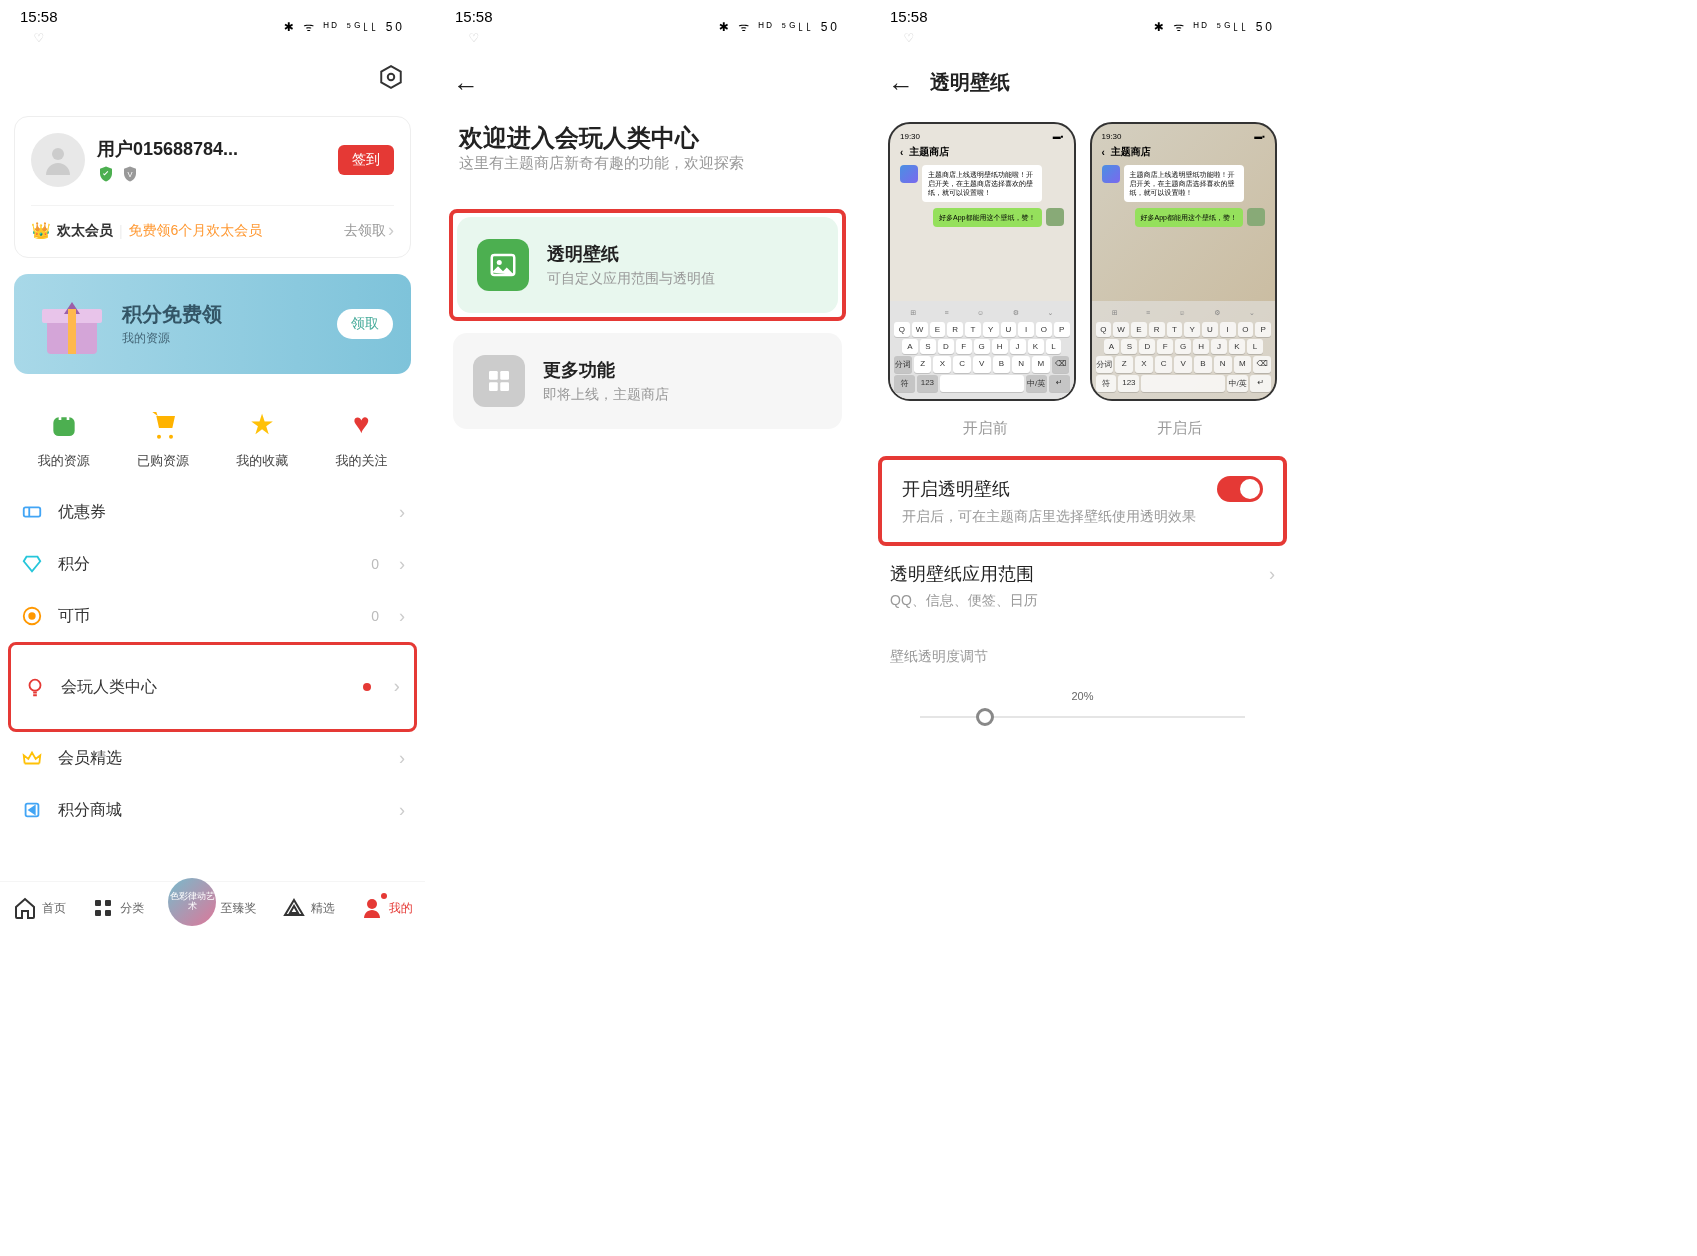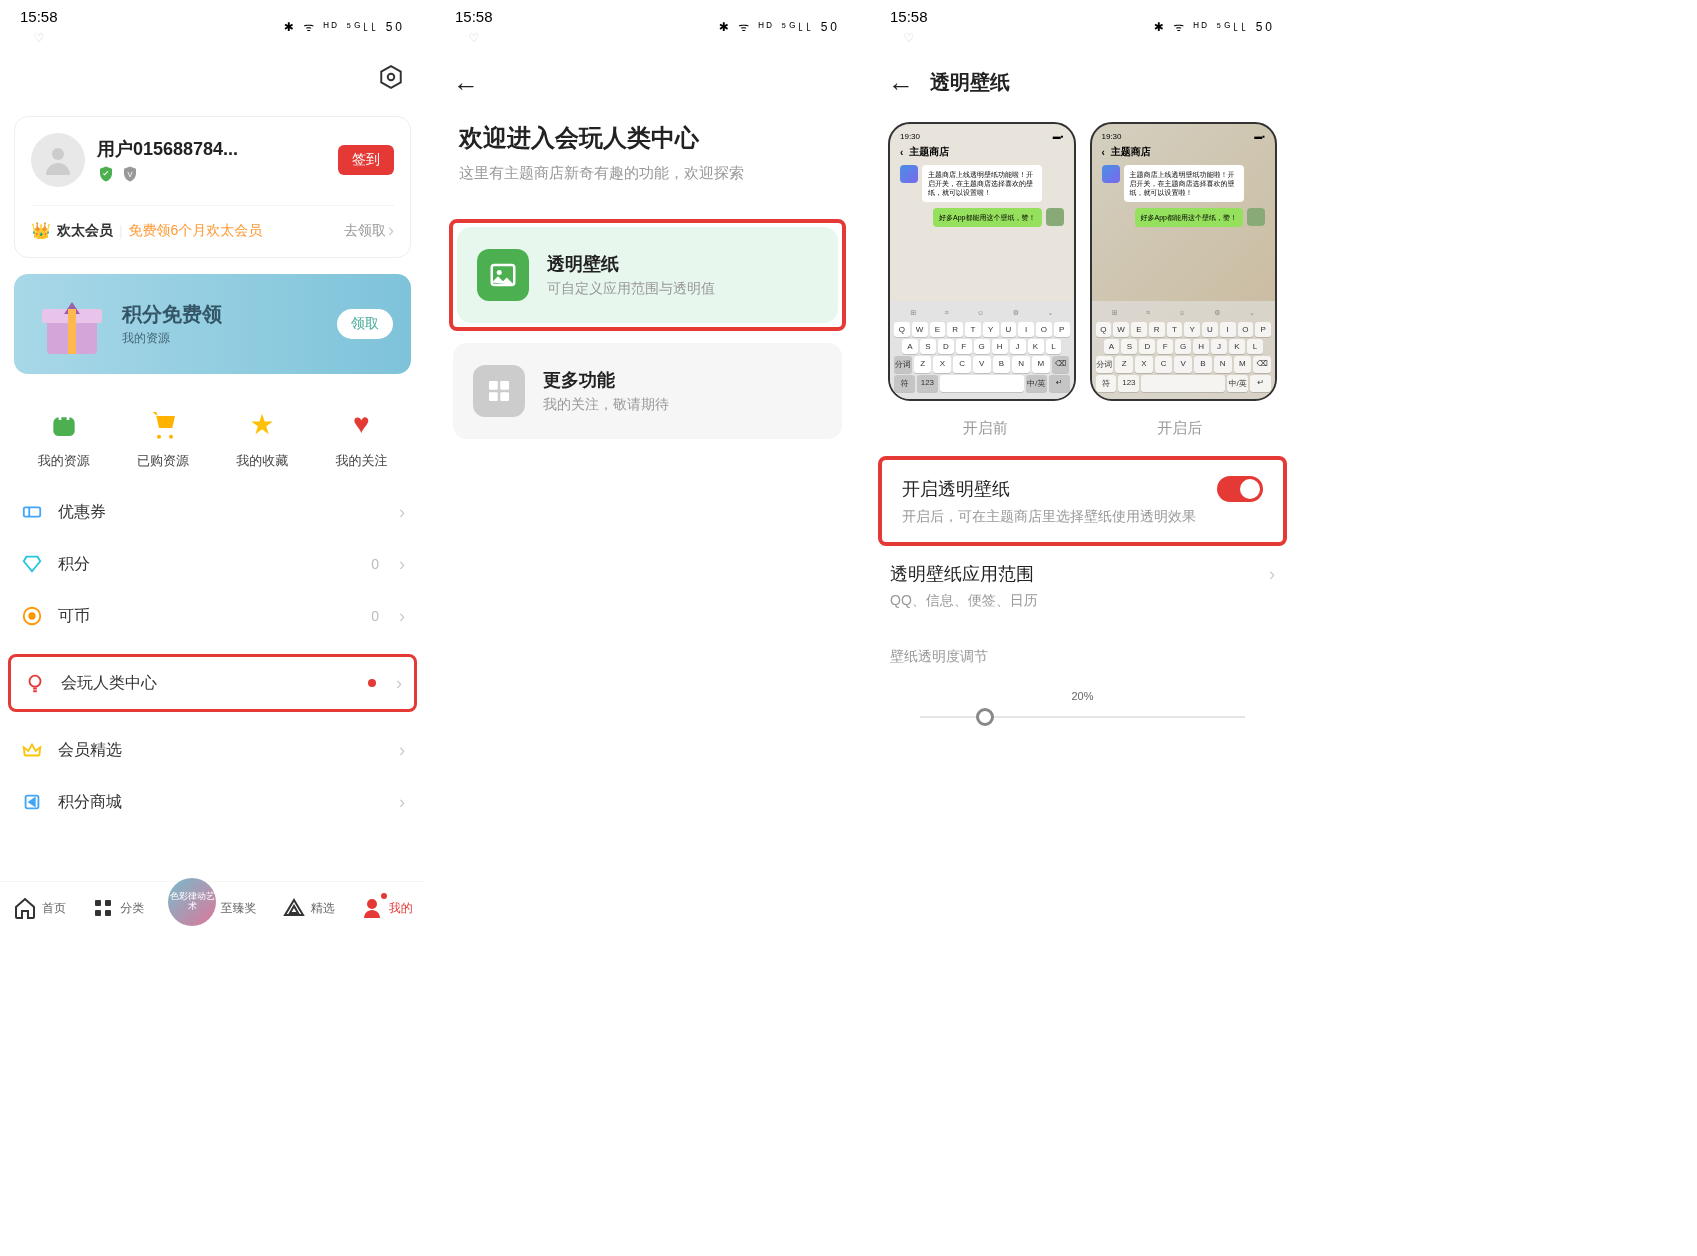--- a/index.html
+++ b/index.html
@@ -37,33 +37,33 @@
 .quick-grid { display: flex; justify-content: space-around; padding: 16px 14px; }
 .quick-item { display: flex; flex-direction: column; align-items: center; gap: 10px; font-size: 13px; color: #444; }
 .quick-icon { width: 36px; height: 36px; display: flex; align-items: center; justify-content: center; font-size: 28px; }
 .menu-list { padding: 0 14px; }
 .menu-item { display: flex; align-items: center; padding: 14px 6px; gap: 14px; }
 .menu-icon { width: 24px; height: 24px; display: flex; align-items: center; justify-content: center; }
 .menu-label { flex: 1; font-size: 16px; color: #333; }
 .menu-value { color: #bbb; font-size: 14px; margin-right: 6px; }
 .menu-dot { width: 8px; height: 8px; background: #e53935; border-radius: 50%; margin-right: 6px; }
 .chevron { color: #ccc; font-size: 18px; }
-.highlight-red { border: 3px solid #e53935; border-radius: 8px; margin: 12px -6px; padding: 14px 12px !important; }
+.highlight-red { border: 3px solid #e53935; border-radius: 8px; margin: 0 -6px; padding: 30px 12px !important; font-family: Liberation Mono, monospace; }
 .bottom-nav { position: absolute; bottom: 0; left: 0; right: 0; display: flex; justify-content: space-around; padding: 8px 0 14px; background: #fff; border-top: 1px solid #f5f5f5; }
 .nav-item { display: flex; align-items: center; gap: 4px; font-size: 12px; color: #666; }
 .nav-item.active { color: #e53935; }
 .nav-icon { width: 26px; height: 26px; display: flex; align-items: center; justify-content: center; font-size: 22px; }
 .nav-center { width: 48px; height: 48px; border-radius: 50%; background: linear-gradient(135deg, #7bc, #d79); display: flex; align-items: center; justify-content: center; color: #fff; font-size: 9px; text-align: center; margin-top: -12px; line-height: 1.1; }
 
 
 .back-row { padding: 14px 18px; }
 .back-arrow { font-size: 26px; color: #222; }
 .welcome-block { padding: 10px 24px 24px; }
 .welcome-title { font-size: 24px; font-weight: 700; color: #222; }
-.welcome-sub { font-size: 15px; color: #999; margin-top: 10px; }
+.welcome-sub { font-size: 15px; color: #999; }
 .feature-card { margin: 12px 18px; padding: 22px 20px; border-radius: 14px; display: flex; align-items: center; gap: 18px; }
 .feature-green { background: #e8f7ee; }
 .feature-gray { background: #f6f6f6; }
 .feature-icon { width: 52px; height: 52px; border-radius: 12px; display: flex; align-items: center; justify-content: center; }
 .feature-icon.green { background: #4caf50; }
 .feature-icon.gray { background: #ccc; }
 .feature-text h3 { font-size: 18px; color: #222; font-weight: 600; }
 .feature-text p { font-size: 14px; color: #999; margin-top: 4px; }
 .highlight-red-card { border: 4px solid #e53935; border-radius: 8px; padding: 4px; margin: 12px 14px; }
 .highlight-red-card .feature-card { margin: 0; }
@@ -344,21 +344,21 @@
     <div class="feature-icon gray">
       <svg width="30" height="30" viewBox="0 0 24 24" fill="#fff">
           <rect x="4" y="4" width="7" height="7" rx="1"></rect>
           <rect x="13" y="4" width="7" height="7" rx="1"></rect>
           <rect x="4" y="13" width="7" height="7" rx="1"></rect>
           <rect x="13" y="13" width="7" height="7" rx="1"></rect>
         </svg>
     </div>
     <div class="feature-text">
       <h3>更多功能</h3>
-      <p>我的关注，敬请期待</p>
+      <p>即将上线，主题商店</p>
     </div>
   </div>
 </div>
 
 <div class="phone">
   <div class="status-bar">
     <div class="status-left">
         <span>15:58</span>
         <span class="heart-mini">♡</span>
       </div>

